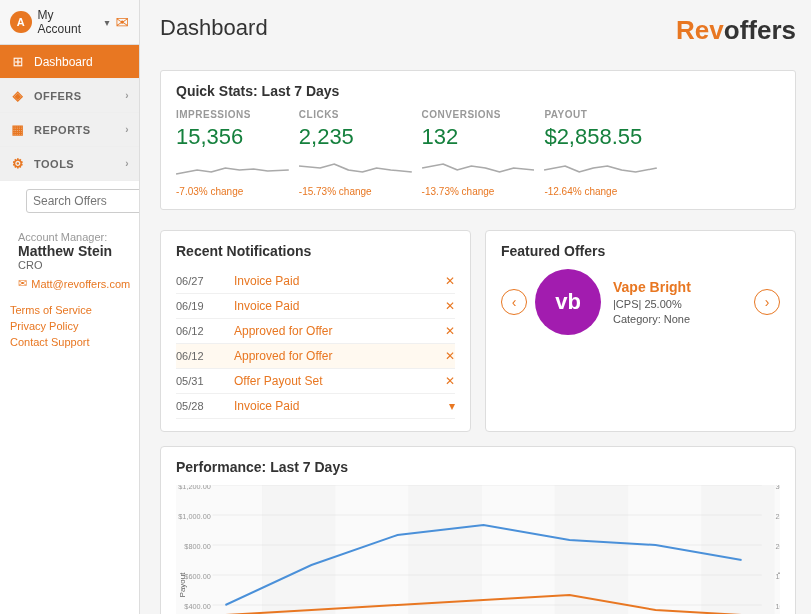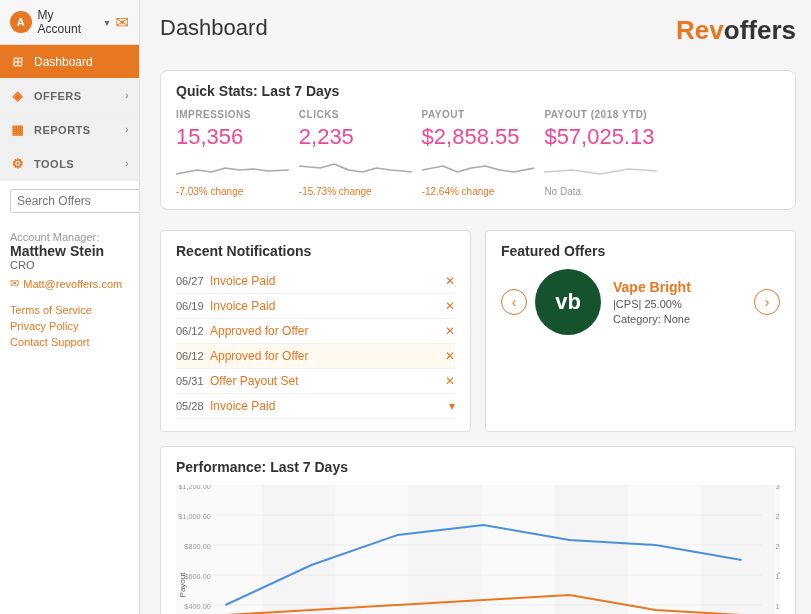--- a/index.html
+++ b/index.html
@@ -54,30 +54,30 @@
       background: #f0f0f0;
       font-size: 11px;
       font-weight: bold;
       color: #666;
       text-transform: uppercase;
       letter-spacing: 0.5px;
     }
     .sidebar-nav-item .caret { margin-left: auto; font-size: 10px; color: #999; }
 
     .search-box {
-      padding: 8px 10px;
+      padding: 8px 26px;
       display: flex; gap: 4px;
     }
     .search-input {
       flex: 1; border: 1px solid #ccc; border-radius: 3px 0 0 3px;
       padding: 4px 6px; font-size: 12px; outline: none;
     }
 
     .sidebar-account-info {
-      padding: 10px 10px 6px;
+      padding: 10px 18px 6px;
     }
     .account-manager-label { font-size: 11px; color: #999; }
     .account-name { font-size: 14px; font-weight: bold; color: #333; }
     .account-title { font-size: 11px; color: #666; }
     .account-email { font-size: 11px; color: #e87722; margin-top: 6px; display: flex; align-items: center; gap: 4px; }
 
     .sidebar-links {
       padding: 8px 10px;
       display: flex; flex-direction: column; gap: 4px;
     }
@@ -98,34 +98,34 @@
     }
     .page-title-text { font-size: 22px; font-weight: normal; color: #333; }
 
     .logo { font-size: 26px; font-weight: bold; color: #e87722; }
     .logo span { color: #333; }
 
     
     .quick-stats-section {
       background: #fff;
       border: 1px solid #ddd;
-      border-radius: 8px;
+      border-radius: 3px;
       margin-bottom: 14px;
       padding: 12px 15px;
       margin-top: 24px;
     }
     .section-title { font-size: 14px; font-weight: bold; color: #333; margin-bottom: 10px; }
     .stats-grid {
       display: grid;
       grid-template-columns: repeat(5, 1fr);
       gap: 10px;
     }
     .stat-item { }
     .stat-label { font-size: 10px; font-weight: bold; color: #999; text-transform: uppercase; letter-spacing: 0.5px; margin-bottom: 4px; }
-    .stat-value { font-size: 22px; font-weight: normal; color: #ec4899; margin-bottom: 4px; }
+    .stat-value { font-size: 22px; font-weight: normal; color: #15803d; margin-bottom: 4px; }
     .stat-sparkline { height: 28px; position: relative; margin-bottom: 4px; }
     .stat-change { font-size: 10px; }
     .stat-change.negative { color: #e87722; }
     .stat-change.neutral { color: #999; }
 
     
     .two-col { display: grid; grid-template-columns: 1fr 1fr; gap: 14px; margin-bottom: 14px; margin-top: 20px; }
 
     
     .notifications-section, .featured-offers-section {
@@ -133,21 +133,21 @@
       border: 1px solid #ddd;
       border-radius: 4px;
       padding: 12px 15px;
     }
     .notif-row {
       display: flex; align-items: center;
       padding: 5px 0;
       border-bottom: 1px solid #f0f0f0;
       font-size: 12px;
     }
-    .notif-date { width: 34px; color: #666; font-size: 11px; flex-shrink: 0; }
+    .notif-date { width: 58px; color: #666; font-size: 11px; flex-shrink: 0; }
     .notif-text { flex: 1; color: #e87722; }
     .notif-close { color: #e87722; font-size: 12px; cursor: pointer; margin-left: 6px; }
 
     
     .featured-carousel {
       display: flex; align-items: center; gap: 8px; margin-top: 6px;
     }
     .carousel-btn {
       width: 26px; height: 26px; border-radius: 50%;
       border: 1px solid #e87722;
@@ -156,21 +156,21 @@
       cursor: pointer;
       display: flex; align-items: center; justify-content: center;
       font-size: 14px;
     }
     .offer-card {
       flex: 1;
       display: flex; align-items: center; gap: 12px;
     }
     .offer-logo {
       width: 66px; height: 66px; border-radius: 50%;
-      background: #14532d;
+      background: #a21caf;
       display: flex; align-items: center; justify-content: center;
       color: #fff; font-size: 22px; font-weight: bold;
     }
     .offer-info { flex: 1; }
     .offer-name { font-size: 14px; font-weight: bold; color: #e87722; }
     .offer-detail { font-size: 11px; color: #555; margin-top: 3px; }
 
     
     .performance-section {
       background: #fff;
@@ -274,42 +274,42 @@
         <div class="stat-label">CLICKS</div>
         <div class="stat-value">2,235</div>
         <div class="stat-sparkline">
           <svg class="sparkline-svg" viewBox="0 0 80 28" preserveAspectRatio="none">
             <polyline points="0,12 15,14 25,10 35,16 45,18 55,14 65,16 80,18" fill="none" stroke="#aaa" stroke-width="1.5"></polyline>
           </svg>
         </div>
         <div class="stat-change negative">-15.73% change</div>
       </div>
 
+      <div class="stat-item">
+        <div class="stat-label">CONVERSIONS</div>
+        <div class="stat-value">132</div>
+        <div class="stat-sparkline">
+          <svg class="sparkline-svg" viewBox="0 0 80 28" preserveAspectRatio="none">
+            <polyline points="0,14 15,10 25,16 35,12 45,14 55,18 65,14 80,16" fill="none" stroke="#aaa" stroke-width="1.5"></polyline>
+          </svg>
+        </div>
+        <div class="stat-change negative">-13.73% change</div>
+      </div>
 
       <div class="stat-item">
         <div class="stat-label">PAYOUT</div>
         <div class="stat-value">$2,858.55</div>
         <div class="stat-sparkline">
           <svg class="sparkline-svg" viewBox="0 0 80 28" preserveAspectRatio="none">
             <polyline points="0,16 15,12 25,18 35,14 45,12 55,16 65,18 80,14" fill="none" stroke="#aaa" stroke-width="1.5"></polyline>
           </svg>
         </div>
         <div class="stat-change negative">-12.64% change</div>
       </div>
 
-      <div class="stat-item">
-        <div class="stat-label">PAYOUT (2018 YTD)</div>
-        <div class="stat-value">$57,025.13</div>
-        <div class="stat-sparkline">
-          <svg class="sparkline-svg" viewBox="0 0 80 28" preserveAspectRatio="none">
-            <polyline points="0,18 20,16 40,20 60,15 80,17" fill="none" stroke="#ccc" stroke-width="1.5"></polyline>
-          </svg>
-        </div>
-        <div class="stat-change neutral">No Data</div>
-      </div>
 
     </div>
   </div>
 
   <div class="two-col">
 
     <div class="notifications-section">
       <div class="section-title">Recent Notifications</div>
 
       <div class="notif-row">

